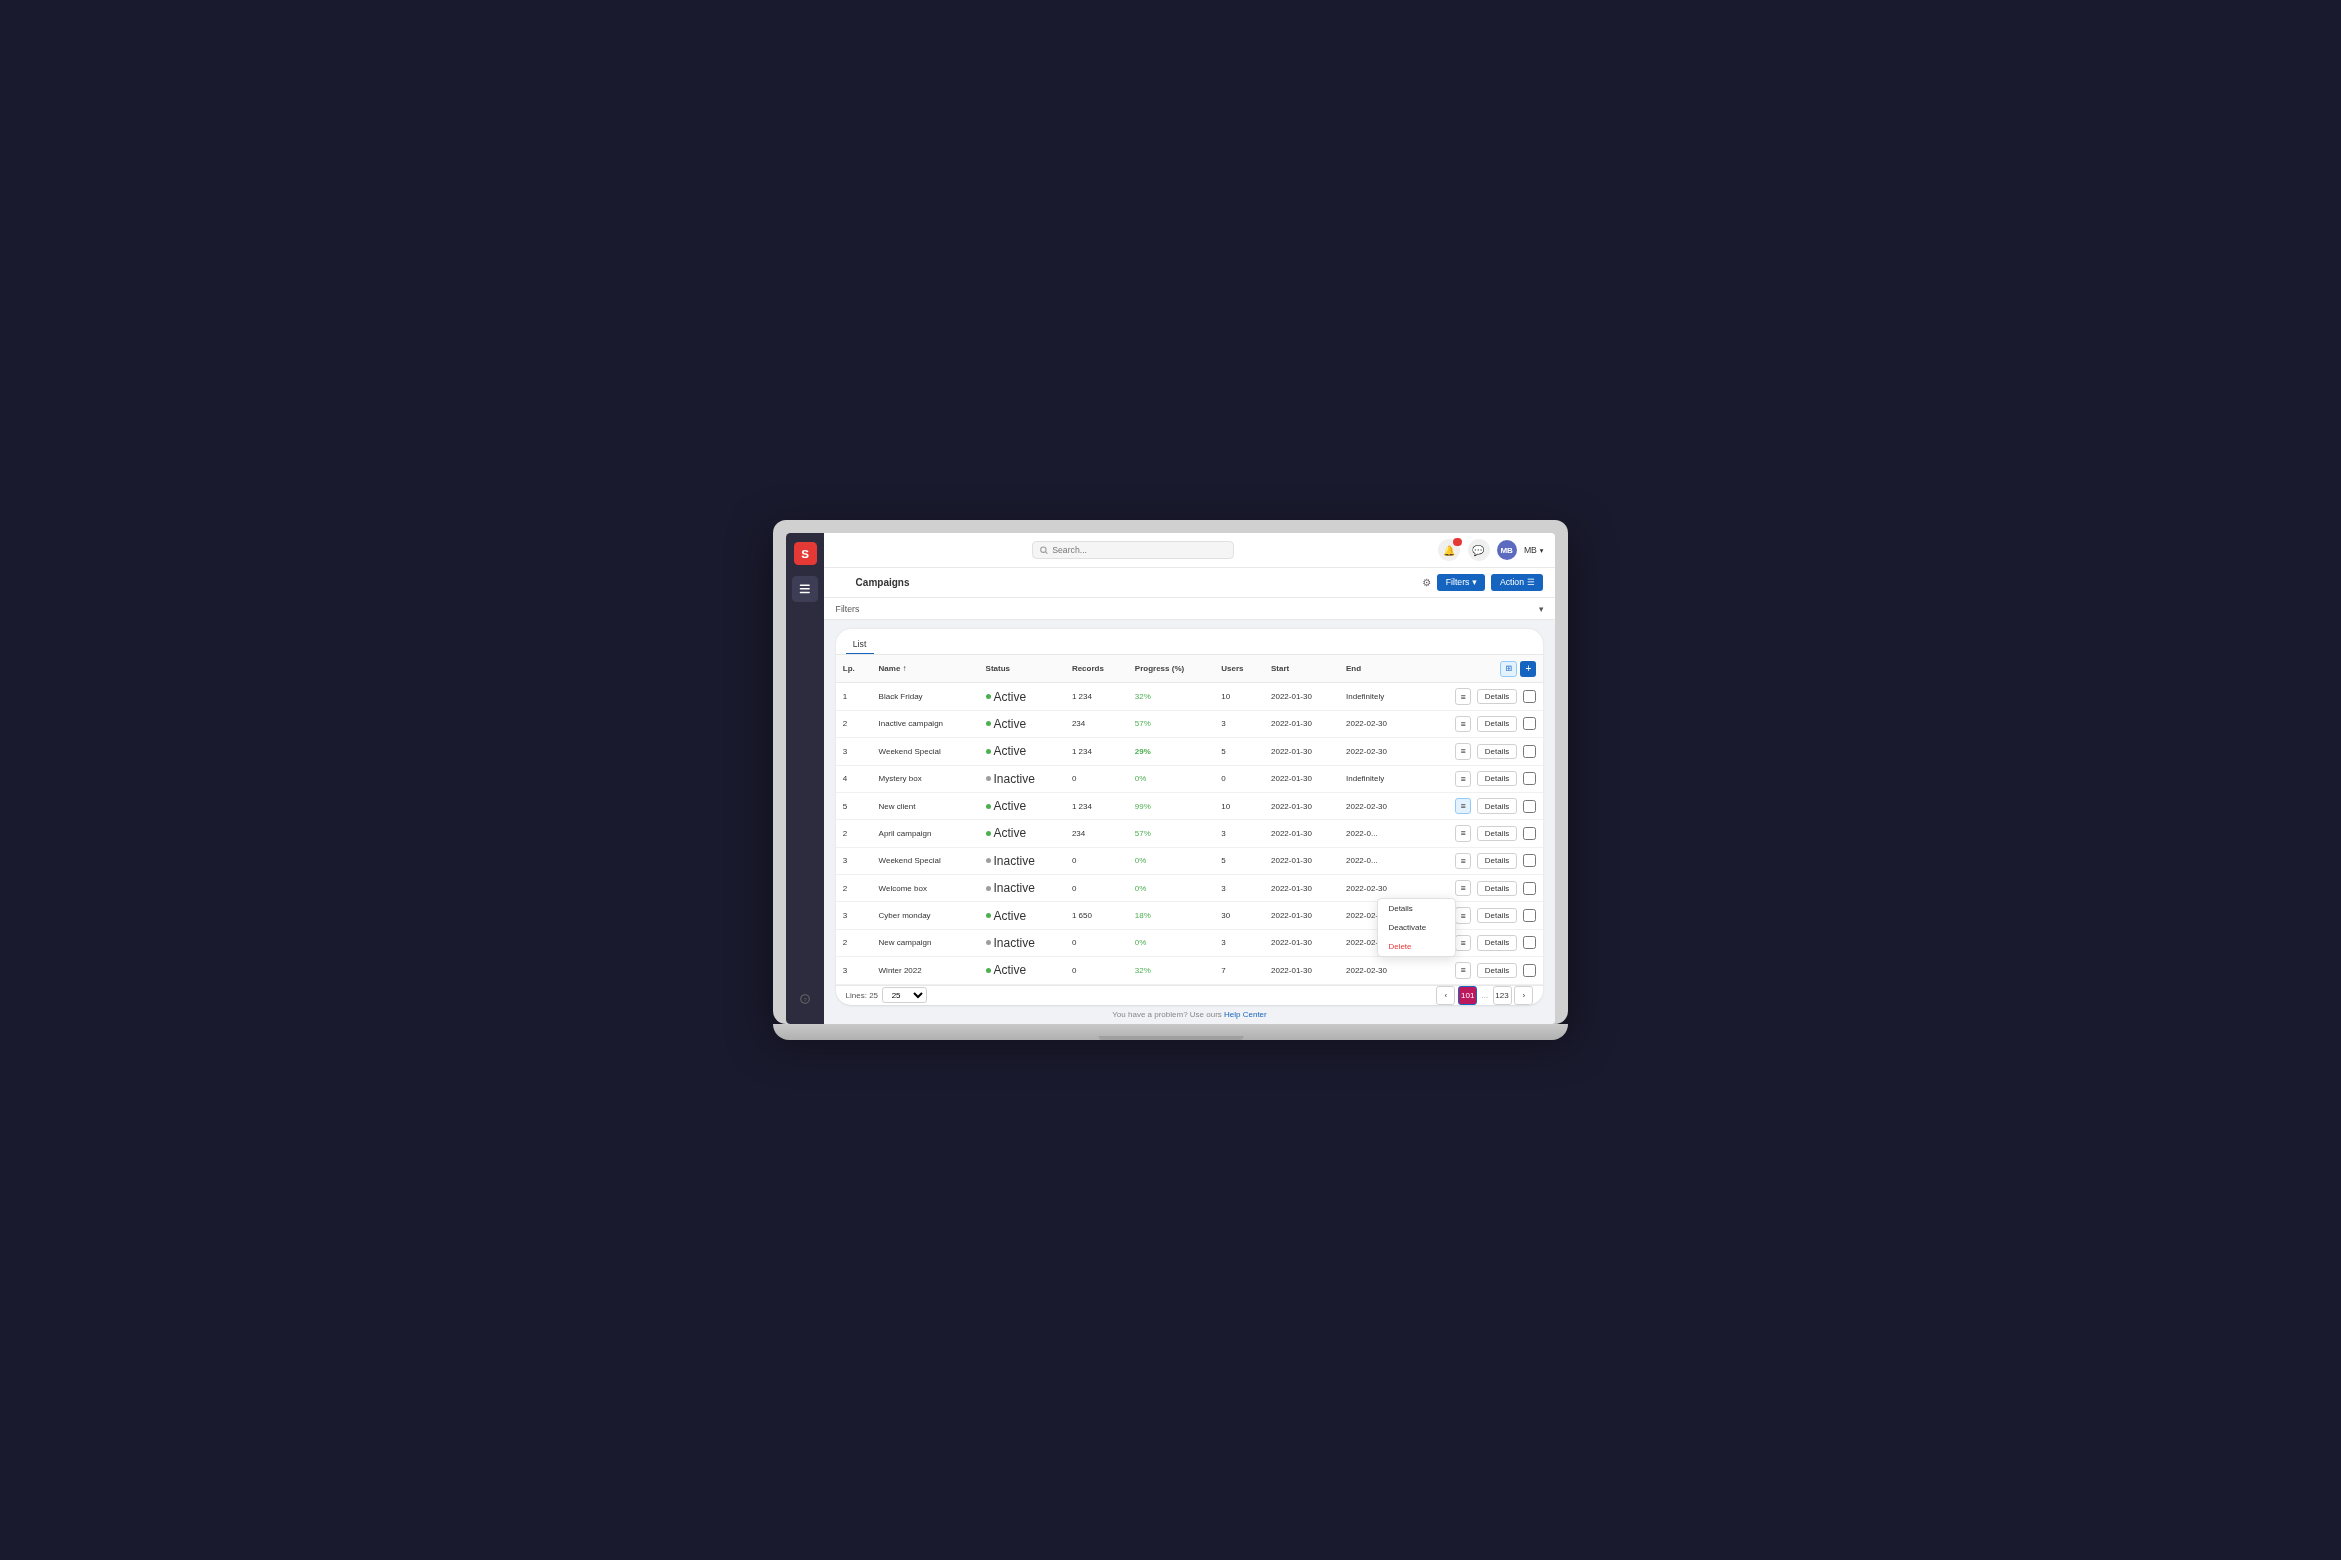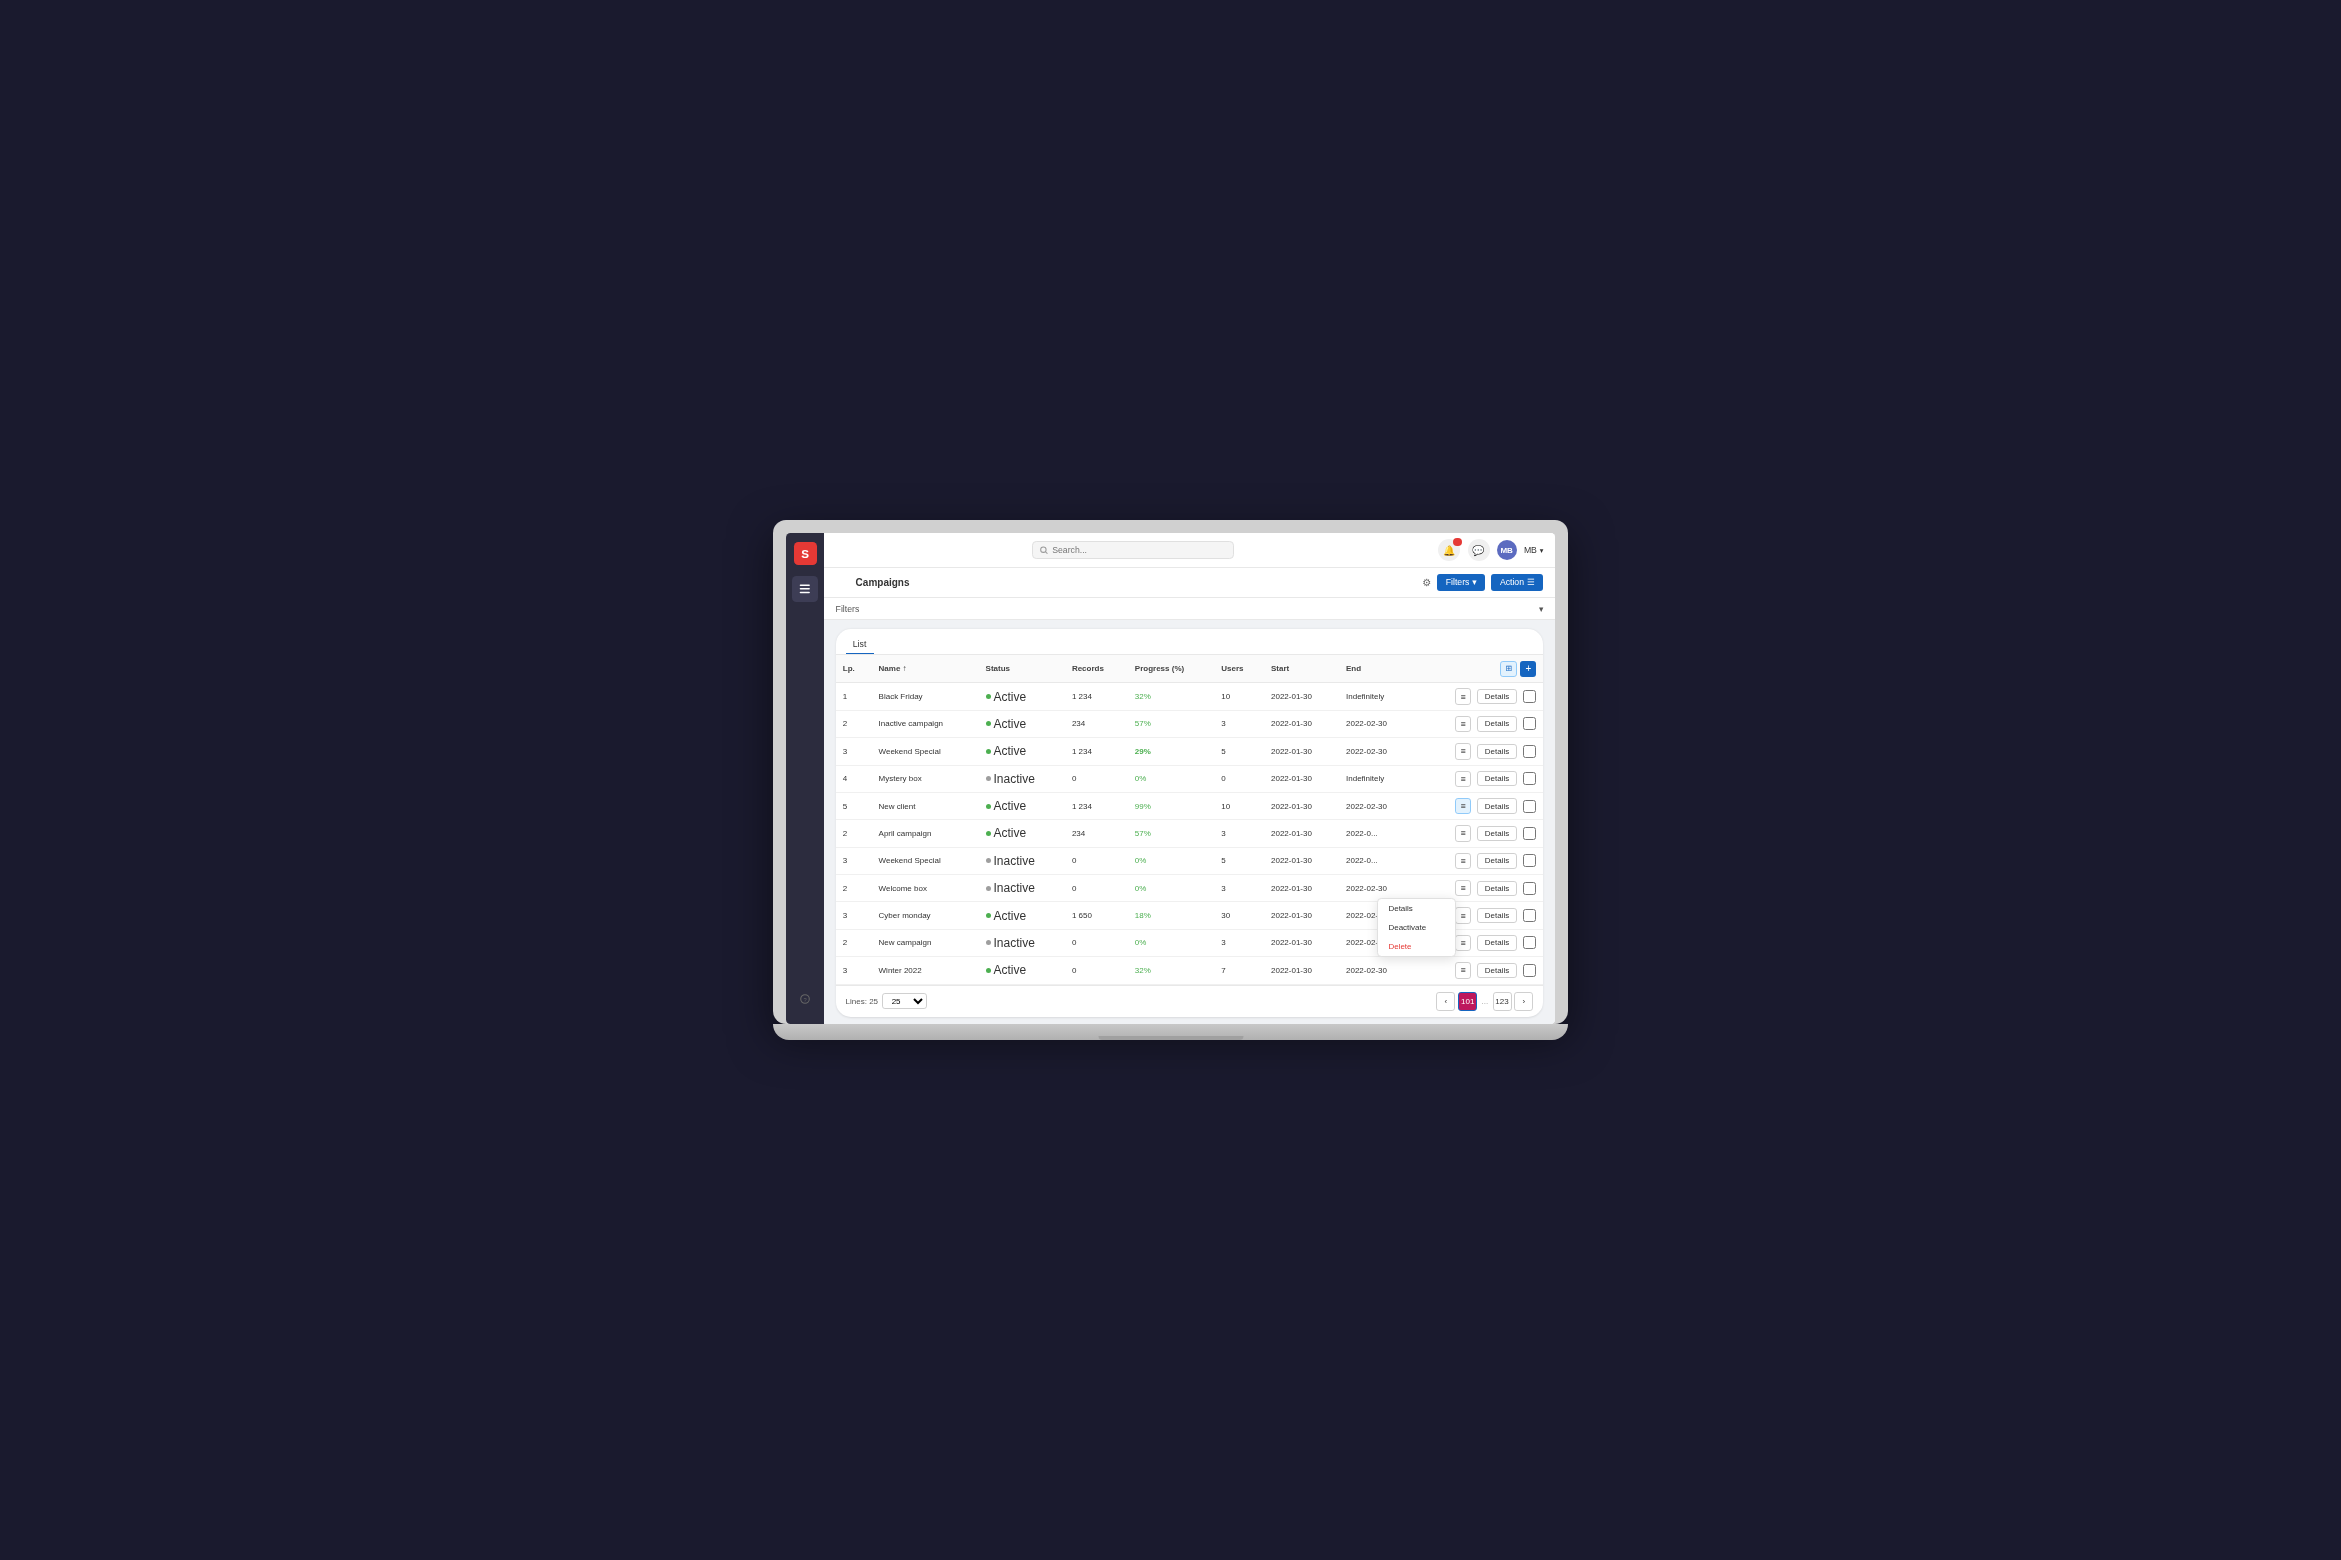--- a/index.html
+++ b/index.html
@@ -425,21 +425,21 @@
       cursor: pointer;
       color: #333;
     }
 
     .context-menu-item.delete {
       color: #e53935;
     }
 
     
     .table-footer {
-      padding: 6px 10px;
+      padding: 0 10px;
       display: flex;
       align-items: center;
       justify-content: space-between;
       border-top: 0.7px solid #e8e8e8;
     }
 
     .lines-select {
       display: flex;
       align-items: center;
       gap: 4.3px;

